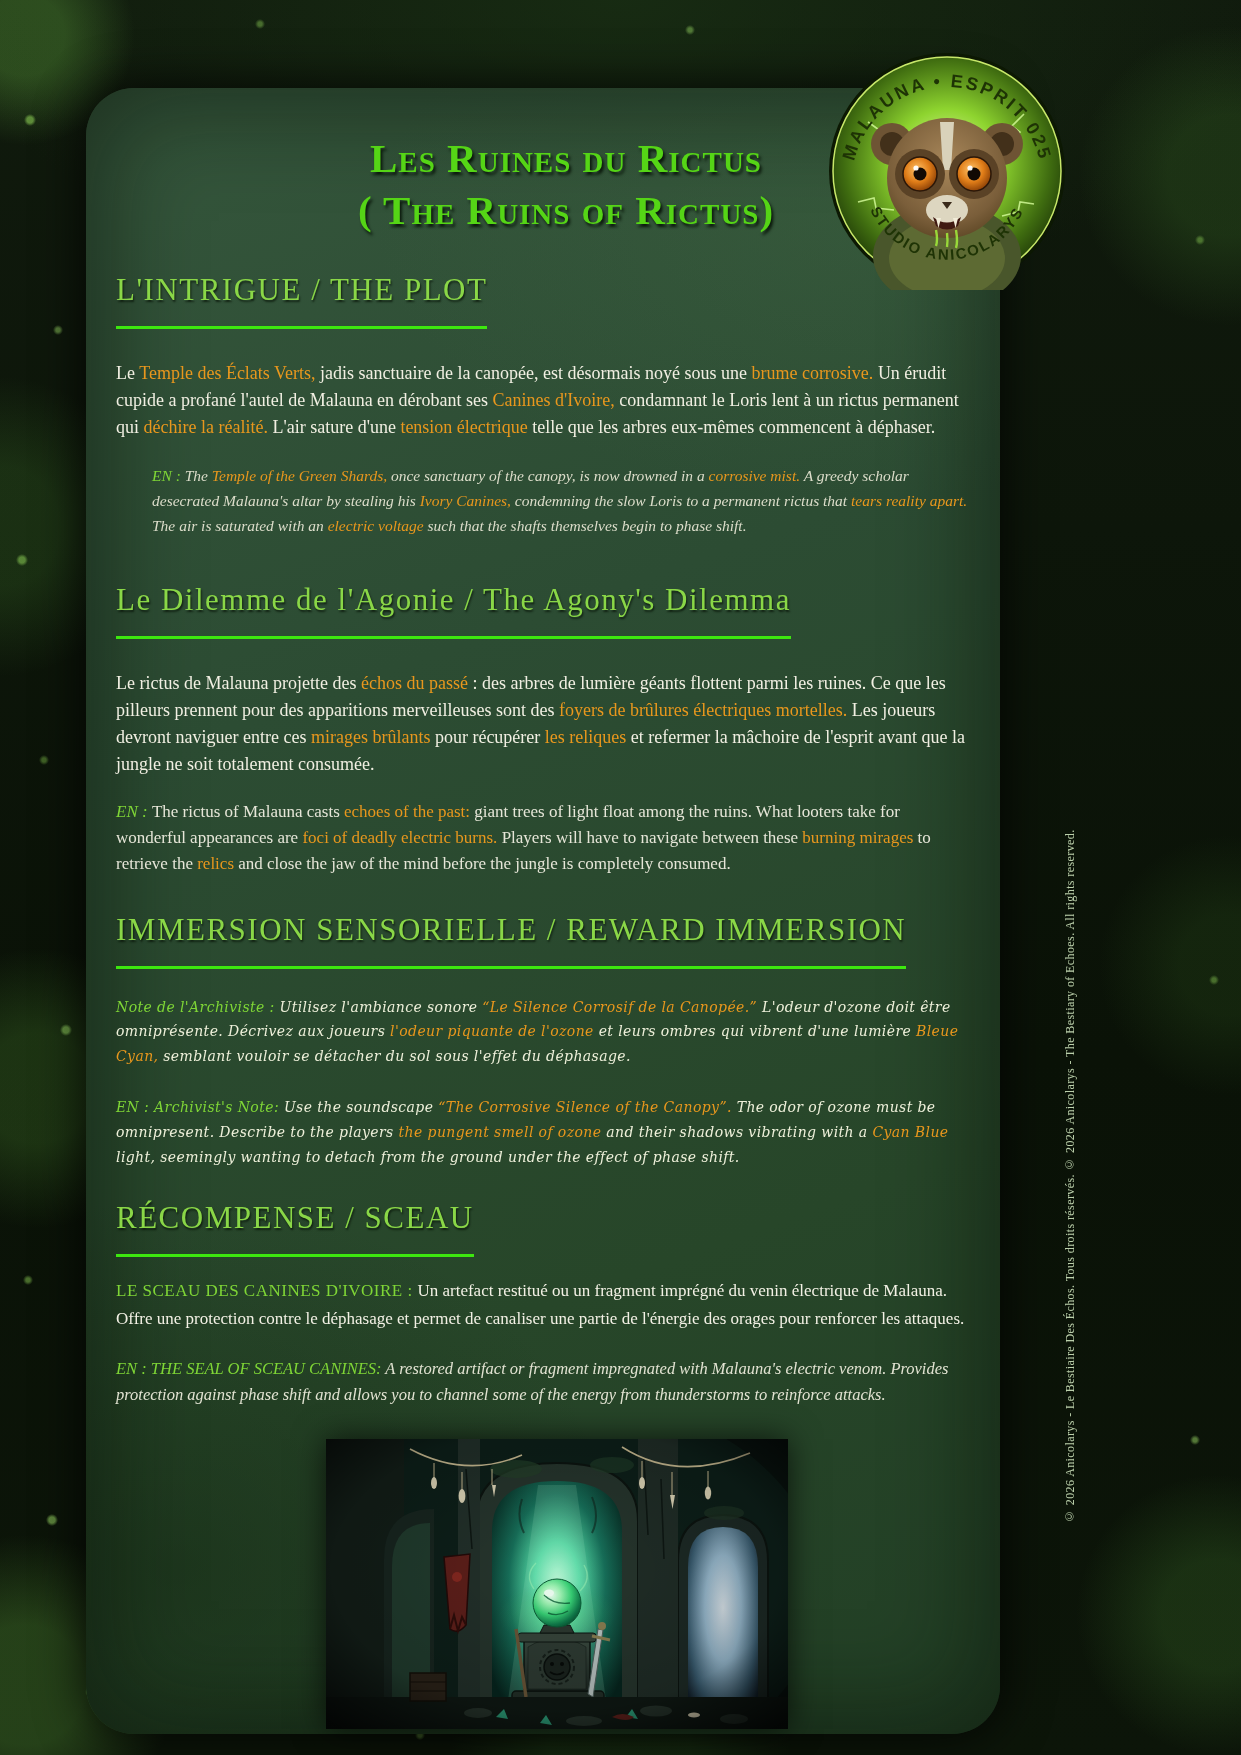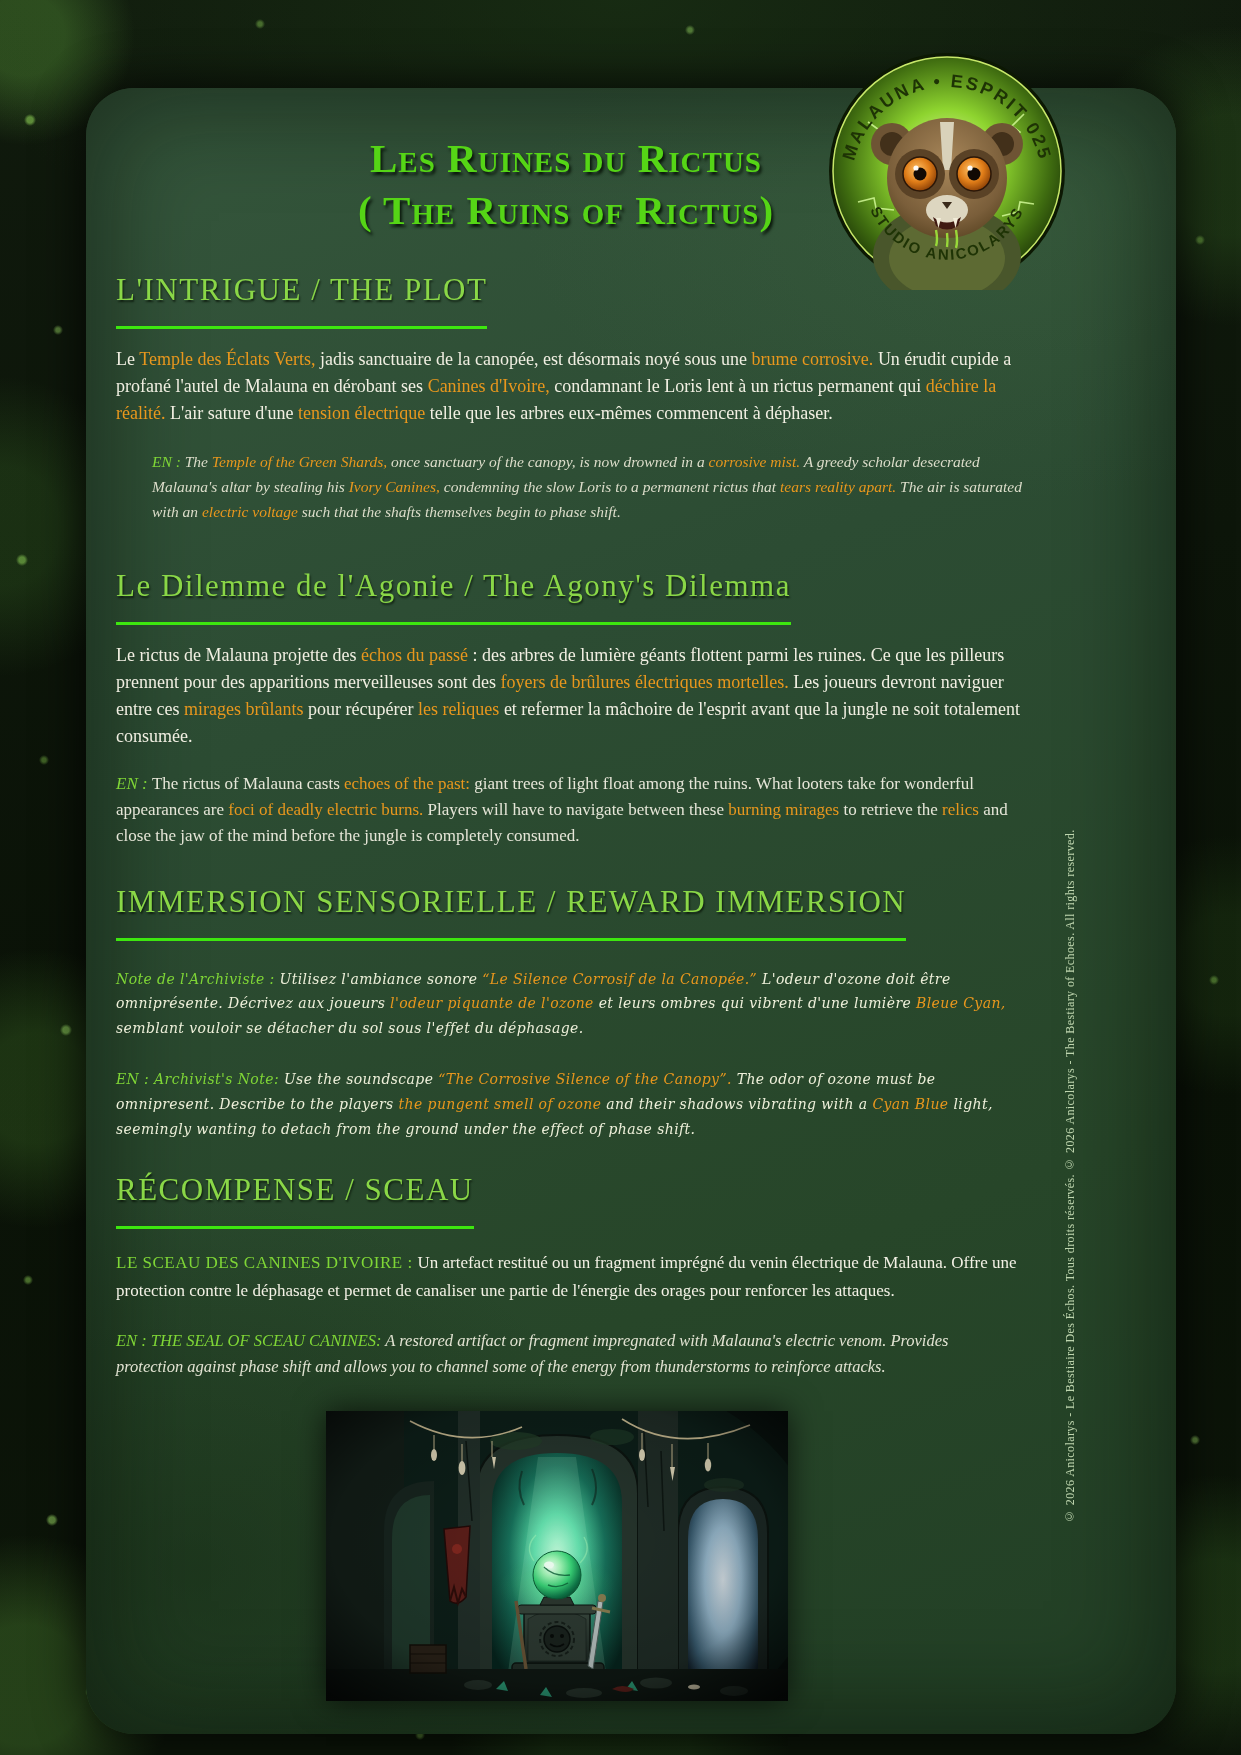--- a/index.html
+++ b/index.html
@@ -28,21 +28,21 @@
       radial-gradient(circle at 3% 62%, rgba(95,170,60,.22) 0 55px, transparent 140px),
       radial-gradient(circle at 2% 96%, rgba(110,190,70,.26) 0 60px, transparent 150px),
       radial-gradient(circle at 50% 100%, rgba(70,140,50,.18) 0 70px, transparent 170px),
       radial-gradient(circle at 99% 10%, rgba(75,140,50,.22) 0 60px, transparent 150px),
       radial-gradient(circle at 99% 55%, rgba(70,130,45,.16) 0 50px, transparent 130px),
       radial-gradient(circle at 98% 92%, rgba(85,160,60,.2) 0 55px, transparent 140px),
       radial-gradient(900px 420px at 50% 0%, rgba(28,54,22,.6), transparent 75%),
       linear-gradient(#101a0d,#0a1207 60%,#0c1509);
   }
   .panel{
-    position:absolute;left:86px;top:88px;width:1090px;height:1646px;
+    position:absolute;left:86px;top:88px;width:914px;height:1646px;
     border-radius:48px;
     background:
       radial-gradient(700px 400px at 85% 8%, rgba(70,110,70,.25), transparent 70%),
       radial-gradient(600px 500px at 10% 90%, rgba(20,40,18,.5), transparent 75%),
       linear-gradient(160deg,#35563c,#2c4c33 35%,#274629 70%,#223f25);
     box-shadow: inset 0 0 90px 25px rgba(6,14,5,.45), 0 0 50px rgba(0,0,0,.85);
   }
   .content{position:relative;padding:30px 30px 0 30px;}
   .title-block{
     width:900px;margin:14px 0 0 0;text-align:center;
@@ -54,21 +54,21 @@
   .heading{
     display:inline-block;font-size:31px;font-weight:normal;letter-spacing:1.5px;
     color:#8ad747;border-bottom:3px solid #3de70f;padding-bottom:18px;
     text-shadow:1px 2px 2px rgba(4,14,3,.7);
   }
   .h-plot{margin-top:36px;}
   .h-dilemma{margin-top:42px;font-size:32px;}
   .h-immersion{margin-top:34px;}
   .h-reward{margin-top:30px;}
   p{margin:0;}
-  .para-fr{margin-top:17px;font-size:18px;line-height:1.5;color:#f1efe2;max-width:925px;font-family:Liberation Serif, serif;}
+  .para-fr{margin-top:31px;font-size:18px;line-height:1.5;color:#f1efe2;max-width:925px;font-family:Liberation Serif, serif;}
   .para-en-italic{margin-top:23px;font-style:italic;font-size:15.5px;line-height:1.6;color:#dcddca;max-width:880px;margin-left:36px;}
   .para-en-upright{margin-top:21px;font-size:17px;line-height:1.55;color:#e6e6d8;max-width:905px;}
   .para-script{
     margin-top:26px;font-family:"DejaVu Serif",serif;font-style:italic;
     font-size:14px;line-height:1.78;letter-spacing:.4px;color:#eef0da;max-width:900px;
   }
   .para-reward-fr{margin-top:20px;font-size:17px;line-height:1.62;color:#f3f1e5;max-width:915px;}
   .para-reward-en{margin-top:24px;font-style:italic;font-size:16.5px;line-height:1.6;color:#e2e3d2;max-width:890px;}
   .seg-accent{color:#e8971d;}
   .seg-green{color:#7fd636;}

